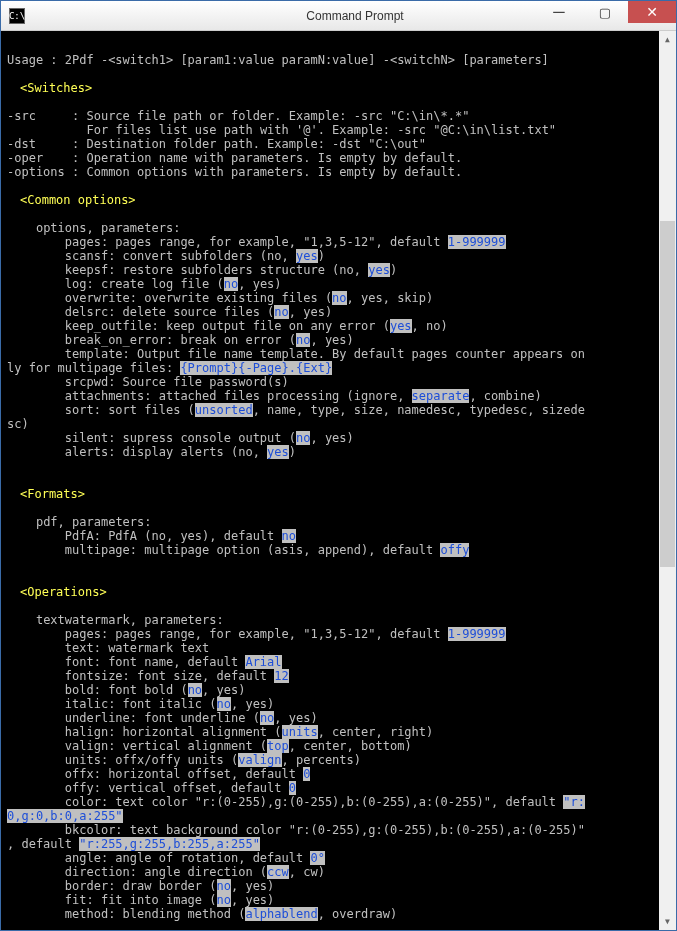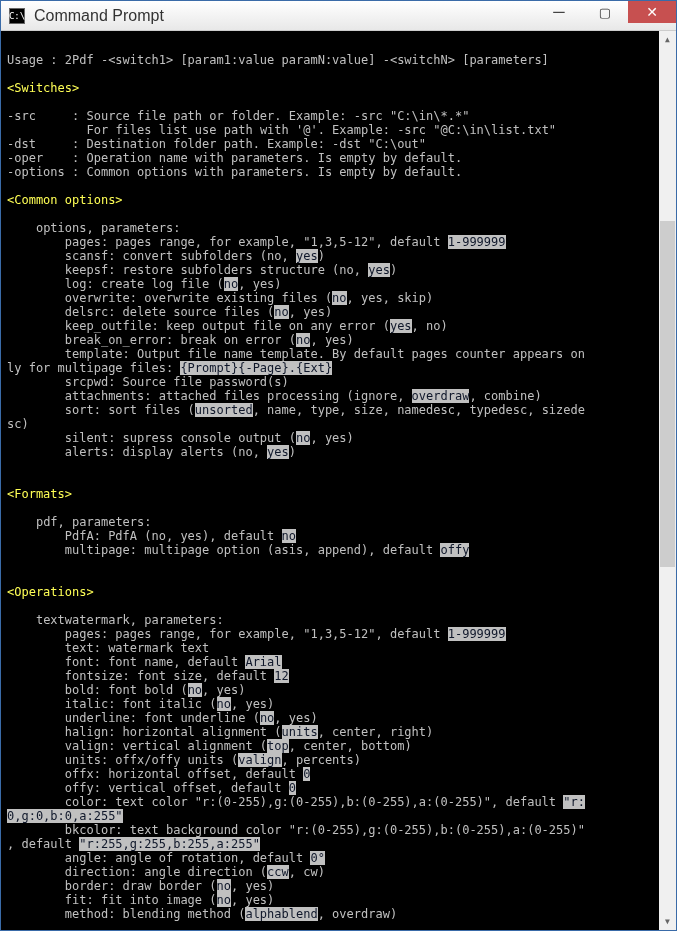--- a/index.html
+++ b/index.html
@@ -36,23 +36,23 @@
   align-items: center;
   justify-content: center;
   color: #fff;
   font-size: 9px;
   font-family: monospace;
 }
 .titlebar-title {
   position: absolute;
   left: 0;
   right: 0;
-  text-align: left;
+  text-align: center;
   font-family: "Segoe UI", sans-serif;
-  font-size: 16px;
+  font-size: 12px;
   color: #333;
   pointer-events: none;
   padding-left: 33px;
 }
 .titlebar-buttons {
   margin-left: auto;
   display: flex;
   height: 100%;
 }
 .tb-btn {
@@ -82,22 +82,22 @@
 .console {
   flex: 1;
   background: #000;
   color: #c0c0c0;
   font-size: 12px;
   line-height: 14px;
   padding: 8px 0 4px 6px;
   overflow: hidden;
   white-space: pre-wrap;
 }
-.console .y { color: #ffff55; }
-.console .h { background: #c0c0c0; color: #0f172a; }
+.console .y { color: #ffff55; margin-left: 13px; }
+.console .h { background: #c0c0c0; color: #1d4ed8; }
 .scrollbar {
   width: 17px;
   background: #f0f0f0;
   display: flex;
   flex-direction: column;
 }
 .sb-btn {
   height: 17px;
   background: #f0f0f0;
   display: flex;
@@ -154,21 +154,21 @@
         scansf: convert subfolders (no, <span class="h">yes</span>)
         keepsf: restore subfolders structure (no, <span class="h">yes</span>)
         log: create log file (<span class="h">no</span>, yes)
         overwrite: overwrite existing files (<span class="h">no</span>, yes, skip)
         delsrc: delete source files (<span class="h">no</span>, yes)
         keep_outfile: keep output file on any error (<span class="h">yes</span>, no)
         break_on_error: break on error (<span class="h">no</span>, yes)
         template: Output file name template. By default pages counter appears on
 ly for multipage files: <span class="h">{Prompt}{-Page}.{Ext}</span>
         srcpwd: Source file password(s)
-        attachments: attached files processing (ignore, <span class="h">overdraw</span>, combine)
+        attachments: attached files processing (ignore, <span class="h">separate</span>, combine)
         sort: sort files (<span class="h">unsorted</span>, name, type, size, namedesc, typedesc, sizede
 sc)
         silent: supress console output (<span class="h">no</span>, yes)
         alerts: display alerts (no, <span class="h">yes</span>)
 
 
 <span class="y">&lt;Formats&gt;</span>
 
     pdf, parameters:
         PdfA: PdfA (no, yes), default <span class="h">no</span>

